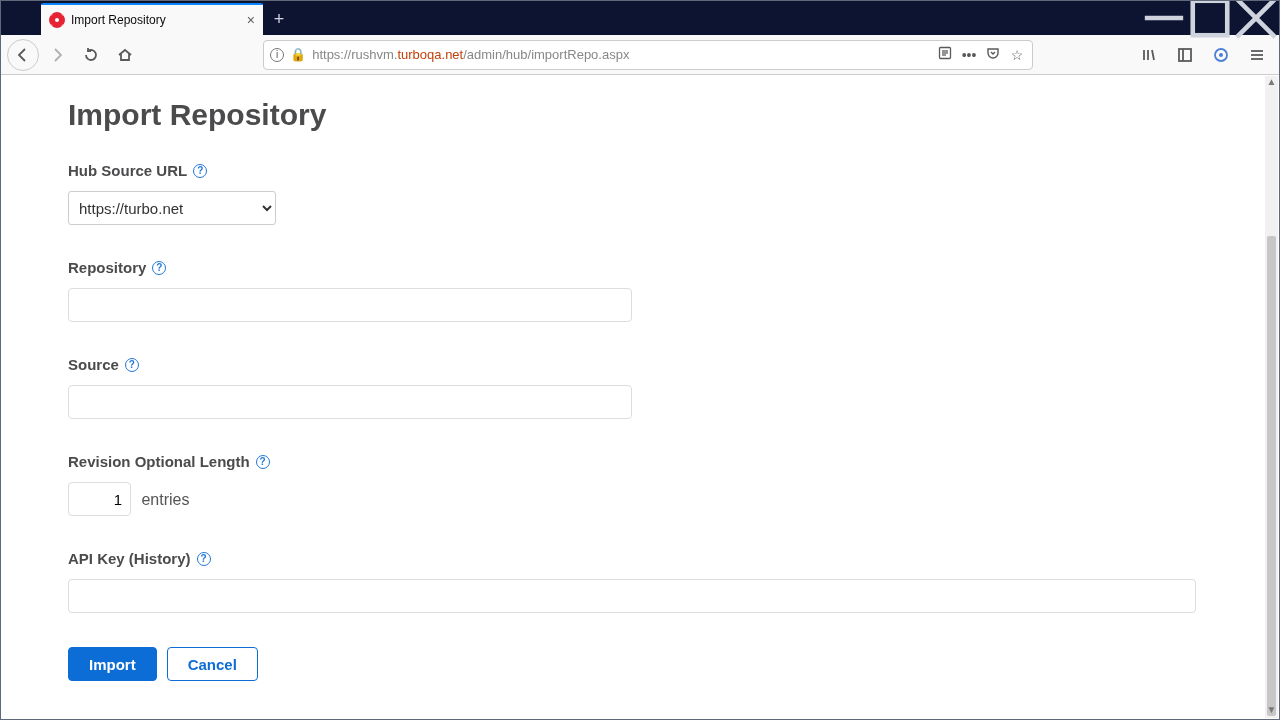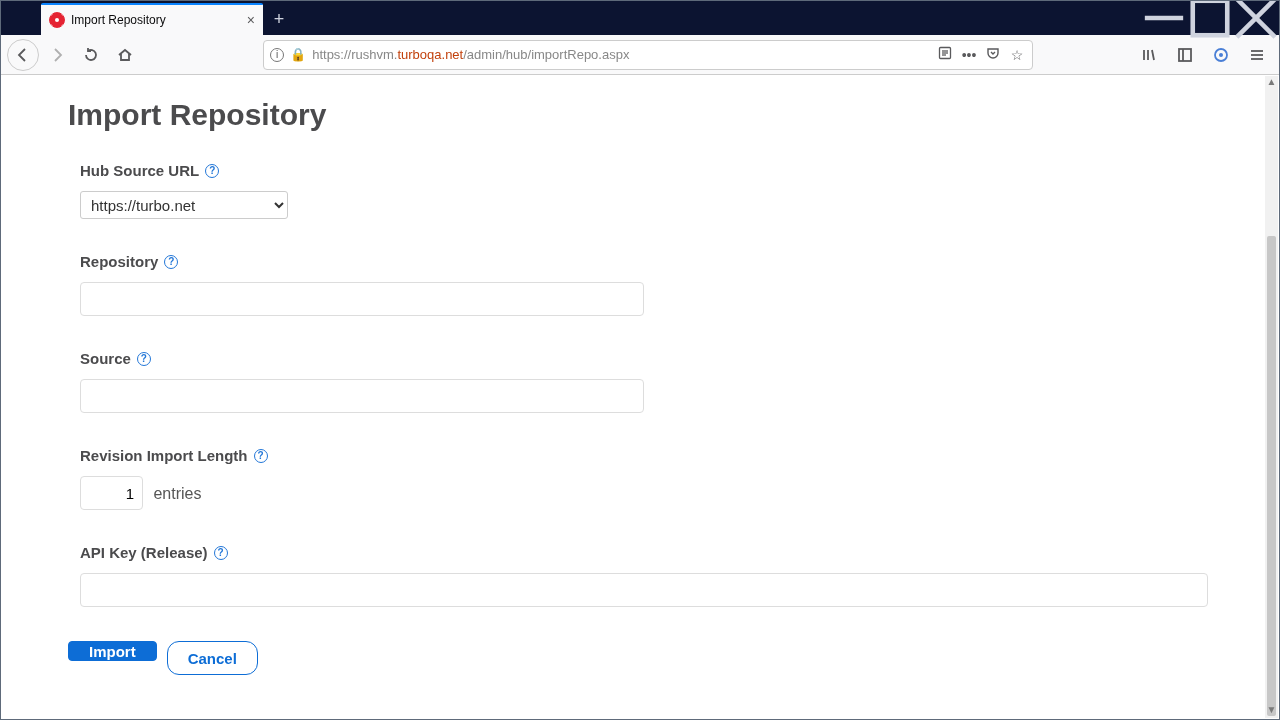--- a/index.html
+++ b/index.html
@@ -30,31 +30,31 @@
   .urlbar .lock{ color:#2bb935; font-size:13px;}
   .urlbar .url{ flex:1; color:#888; white-space:nowrap; overflow:hidden;}
   .urlbar .url .host{ color:#c2410c;}
   .urlbar .ricon{ width:18px; color:#5a5a5c; font-size:14px; text-align:center;}
   .navbar-right{ margin-left:auto; display:flex; gap:4px;}
 
   
   .page { position:absolute; top:75px; left:1px; right:14px; bottom:1px; overflow:auto; background:#fff;}
   .content { padding:10px 66px 30px;}
   h1.page-title { font-size:30px; font-weight:600; color:#4b4b4d; margin:12px 0 30px;}
-  .field { margin-bottom:34px;margin-left:12px; }
+  .field { margin-bottom:34px; }
   .label { font-size:15px; font-weight:600; color:#4b4b4d; margin-bottom:12px; display:flex; align-items:center; gap:6px;}
   .help { width:14px; height:14px; border:1.5px solid #2377d8; border-radius:50%; color:#2377d8; font-size:10px; display:inline-flex; align-items:center; justify-content:center; font-weight:700;}
-  select.src{ width:208px; height:28px; border:1px solid #ccc; border-radius:3px; background:#fff; font-size:15px; padding:0 6px; color:#333;}
+  select.src{ width:208px; height:34px; border:1px solid #ccc; border-radius:3px; background:#fff; font-size:15px; padding:0 6px; color:#333;}
   input.txt { width:564px; height:34px; border:1px solid #ddd; border-radius:4px; padding:0 10px; font-size:15px;}
   input.txt.full{ width:1128px;}
   input.num { width:63px; height:34px; border:1px solid #ddd; border-radius:4px; text-align:right; padding:0 8px; font-size:15px;}
   .entries{ font-size:16px; color:#555; margin-left:6px;}
   .btnrow{ display:flex; gap:10px; margin-top:4px;}
-  .btn-primary{ background:#0d6dd6; color:#fff; border:1px solid #0d6dd6; border-radius:4px; height:20px; padding:0 20px; font-size:15px; font-weight:600;}
-  .btn-secondary{ background:#fff; color:#0d6dd6; border:1px solid #0d6dd6; border-radius:12px; height:34px; padding:0 20px; font-size:15px; font-weight:600;}
+  .btn-primary{ background:#0d6dd6; color:#fff; border:1px solid #0d6dd6; border-radius:4px; height:34px; padding:0 20px; font-size:15px; font-weight:600;}
+  .btn-secondary{ background:#fff; color:#0d6dd6; border:1px solid #0d6dd6; border-radius:4px; height:34px; padding:0 20px; font-size:15px; font-weight:600;}
 
   
   .vscroll{ position:absolute; top:75px; right:1px; width:13px; bottom:1px; background:#f1f1f1;}
   .vscroll .vthumb{ position:absolute; left:2px; right:2px; top:160px; height:480px; background:#c7c7c7; border-radius:2px;}
   .vscroll .arr{ position:absolute; left:0; right:0; height:14px; color:#7a7a7a; font-size:10px; text-align:center;}
   .vscroll .arr.up{ top:0;} .vscroll .arr.dn{ bottom:0;}
 </style>
 </head>
 <body>
 
@@ -183,30 +183,30 @@
     <div class="field">
       <div class="label">
         <span>Source</span>
         <span class="help">?</span>
       </div>
       <input class="txt" type="text" value="" style="">
     </div>
 
     <div class="field">
       <div class="label">
-        <span>Revision Import Length</span>
+        <span>Revision Optional Length</span>
         <span class="help">?</span>
       </div>
       <input class="num" type="text" value="1" style="">
       <span class="entries">entries</span>
     </div>
 
     <div class="field">
       <div class="label">
-        <span>API Key (Release)</span>
+        <span>API Key (History)</span>
         <span class="help">?</span>
       </div>
       <input class="txt full" type="text" value="" style="">
     </div>
 
     <div class="btnrow">
       <button class="btn-primary">Import</button>
       <button class="btn-secondary">Cancel</button>
     </div>
   </div>

